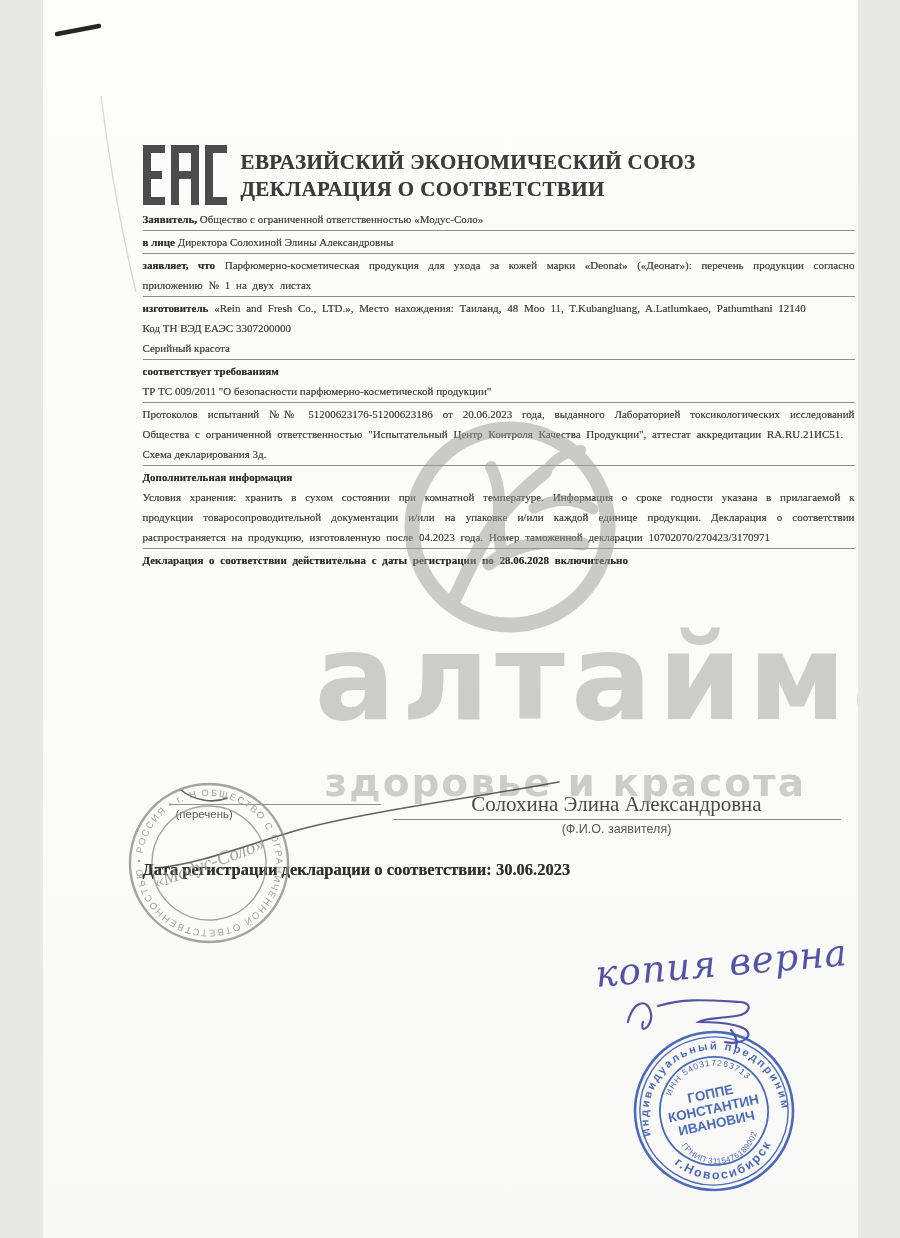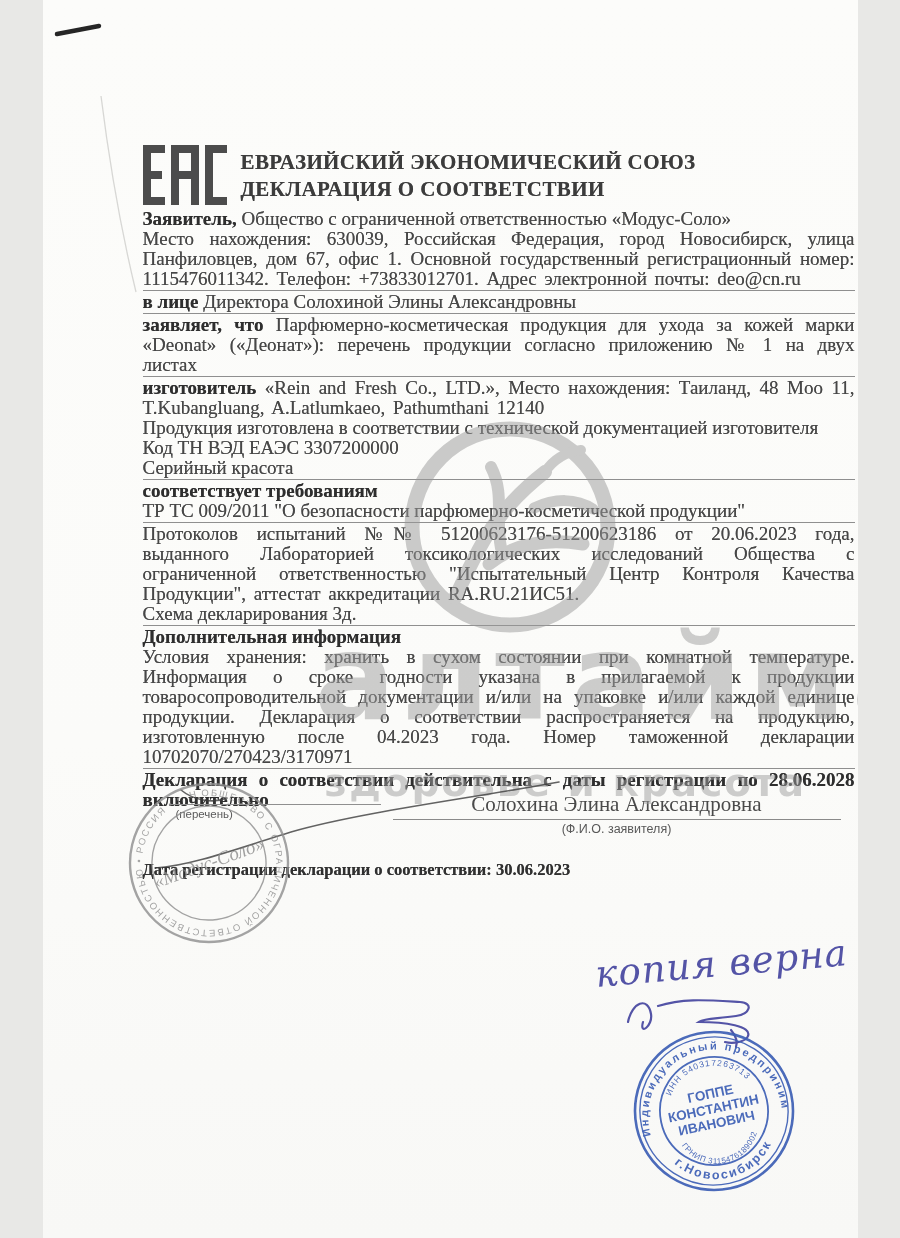--- a/index.html
+++ b/index.html
@@ -10,21 +10,21 @@
     font-family:"Liberation Serif","DejaVu Serif",serif;
     color:#474747;
   }
   .doc{
     position:absolute;left:100px;top:145px;width:712px;z-index:2;
     text-shadow:0 0 0.45px rgba(70,70,70,.75);
   }
   .hdr{display:flex;gap:14px;align-items:flex-start;margin-bottom:4px;}
   .eac{flex:0 0 84px;height:60px;color:#4c4c4c;}
   .titles{font-size:21px;font-weight:bold;color:#3c3c3c;line-height:27px;letter-spacing:.4px;padding-top:4px;}
-  .ln{font-size:19px;line-height:20px;}
+  .ln{font-size:11px;line-height:20px;}
   .just{text-align:justify;word-spacing:3px;}
   .b{font-weight:bold;color:#2e2e2e;}
   .rule{border-top:1px solid #8f8f8f;height:0;margin:1px 0;}
   .mt{margin-top:4px;}
   
   .ovl{position:absolute;pointer-events:none;}
   .wm-brand{
     left:272px;top:618px;z-index:3;font-family:"DejaVu Sans","Liberation Sans",sans-serif;
     font-weight:bold;font-size:120px;letter-spacing:6px;line-height:1;
     color:#9f9f9f;opacity:.5;white-space:nowrap;
@@ -82,40 +82,38 @@
         <div>ЕВРАЗИЙСКИЙ ЭКОНОМИЧЕСКИЙ СОЮЗ</div>
         <div>ДЕКЛАРАЦИЯ О СООТВЕТСТВИИ</div>
       </div>
     </div>
 
     <div class="ln mt">
       <span class="b">Заявитель,</span>
       <span>Общество с ограниченной ответственностью «Модус-Соло»</span>
     </div>
 
-    <div class="ln just">Место нахождения: 630039, Российская Федерация, город Новосибирск, улица Панфиловцев, дом 67, офис 1. Основной государственный регистрационный номер: 1115476011342. Телефон: +73833012701. Адрес электронной почты: deo@cn.ru</div>
 
     <div class="rule"></div>
     <div class="ln">
       <span class="b">в лице</span>
       <span>Директора Солохиной Элины Александровны</span>
     </div>
 
     <div class="rule"></div>
     <div class="ln just">
       <span class="b">заявляет, что</span>
       <span>Парфюмерно-косметическая продукция для ухода за кожей марки «Deonat» («Деонат»): перечень продукции согласно приложению № 1 на двух листах</span>
     </div>
 
     <div class="rule"></div>
     <div class="ln just">
       <span class="b">изготовитель</span>
       <span>«Rein and Fresh Co., LTD.», Место нахождения: Таиланд, 48 Moo 11, T.Kubangluang, A.Latlumkaeo, Pathumthani 12140</span>
     </div>
-    <div class="ln">Продукция изготовлена в соответствии с технической документацией изготовителя</div>
     <div class="ln">Код ТН ВЭД ЕАЭС 3307200000</div>
     <div class="ln">Серийный красота</div>
 
     <div class="rule"></div>
     <div class="ln b">соответствует требованиям</div>
     <div class="ln">ТР ТС 009/2011 "О безопасности парфюмерно-косметической продукции"</div>
 
     <div class="rule"></div>
     <div class="ln just">Протоколов испытаний №№ 51200623176-51200623186 от 20.06.2023 года, выданного Лабораторией токсикологических исследований Общества с ограниченной ответственностью "Испытательный Центр Контроля Качества Продукции", аттестат аккредитации RA.RU.21ИС51.</div>
     <div class="ln">Схема декларирования 3д.</div>

